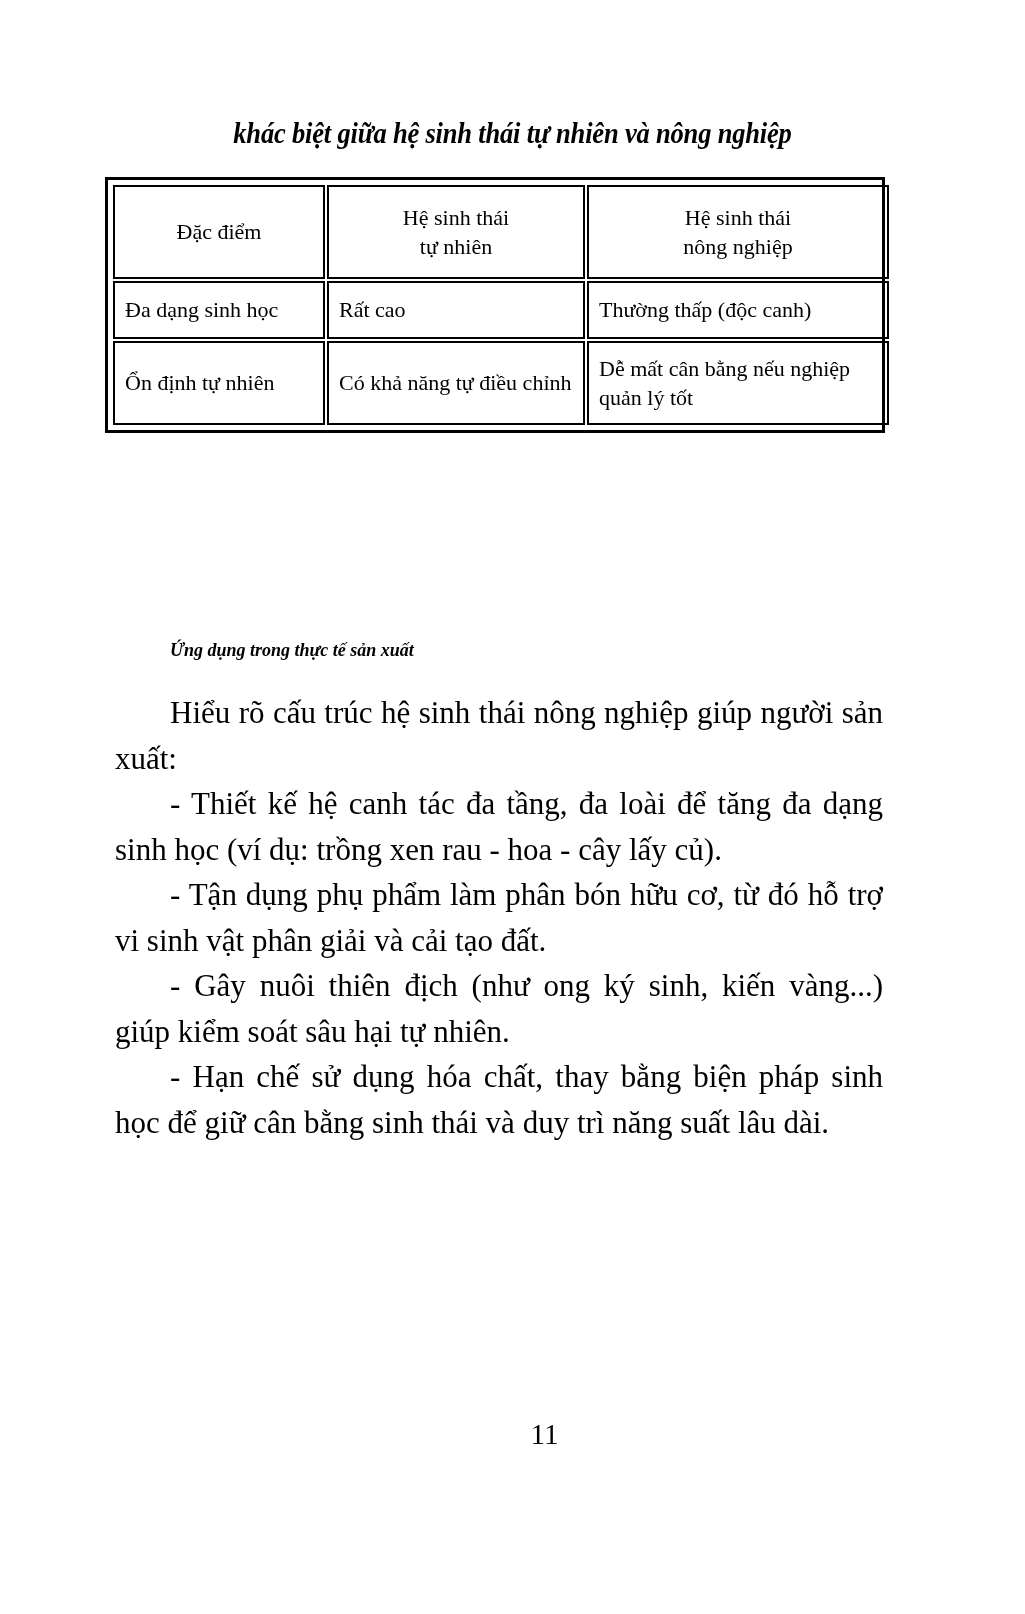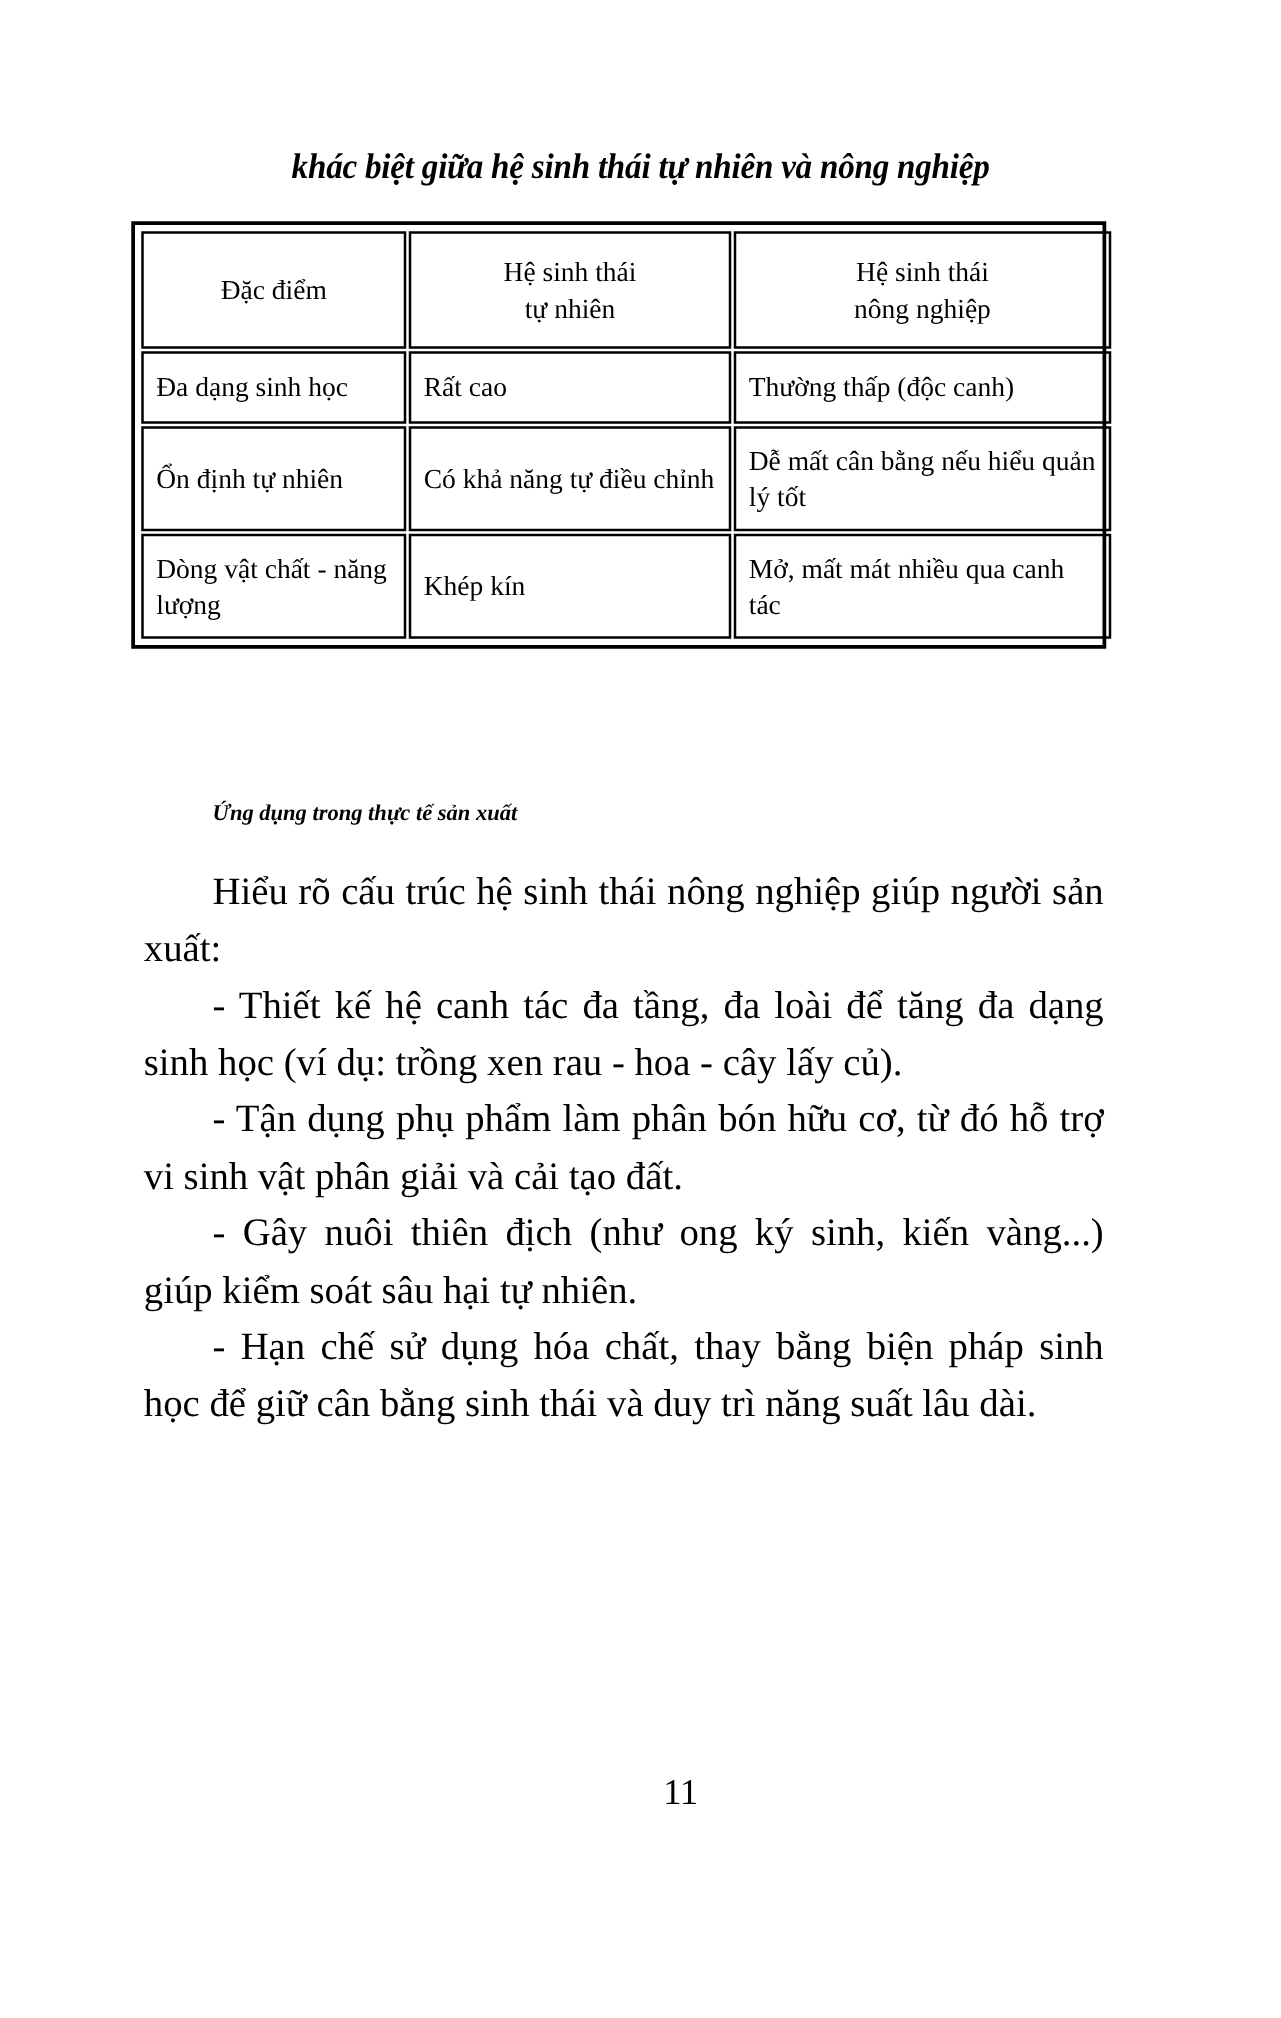--- a/index.html
+++ b/index.html
@@ -146,26 +146,21 @@
       </thead>
       <tbody>
         <tr>
           <td class="col-a">Đa dạng sinh học</td>
           <td class="col-b">Rất cao</td>
           <td class="col-c">Thường thấp (độc canh)</td>
         </tr>
         <tr class="tall">
           <td class="col-a">Ổn định tự nhiên</td>
           <td class="col-b">Có khả năng tự điều chỉnh</td>
-          <td class="col-c">Dễ mất cân bằng nếu hiểu quản lý tốt</td>
-        </tr>
-        <tr class="tall">
-          <td class="col-a">Dòng vật chất - năng lượng</td>
-          <td class="col-b">Khép kín</td>
-          <td class="col-c">Mở, mất mát nhiều qua canh tác</td>
+          <td class="col-c">Dễ mất cân bằng nếu nghiệp quản lý tốt</td>
         </tr>
       </tbody>
     </table>
   </div>
 
   <div class="section-heading">Ứng dụng trong thực tế sản xuất</div>
 
   <div class="body-block">
     <p>Hiểu rõ cấu trúc hệ sinh thái nông nghiệp giúp người sản xuất:</p>
     <p>- Thiết kế hệ canh tác đa tầng, đa loài để tăng đa dạng sinh học (ví dụ: trồng xen rau - hoa - cây lấy củ).</p>

